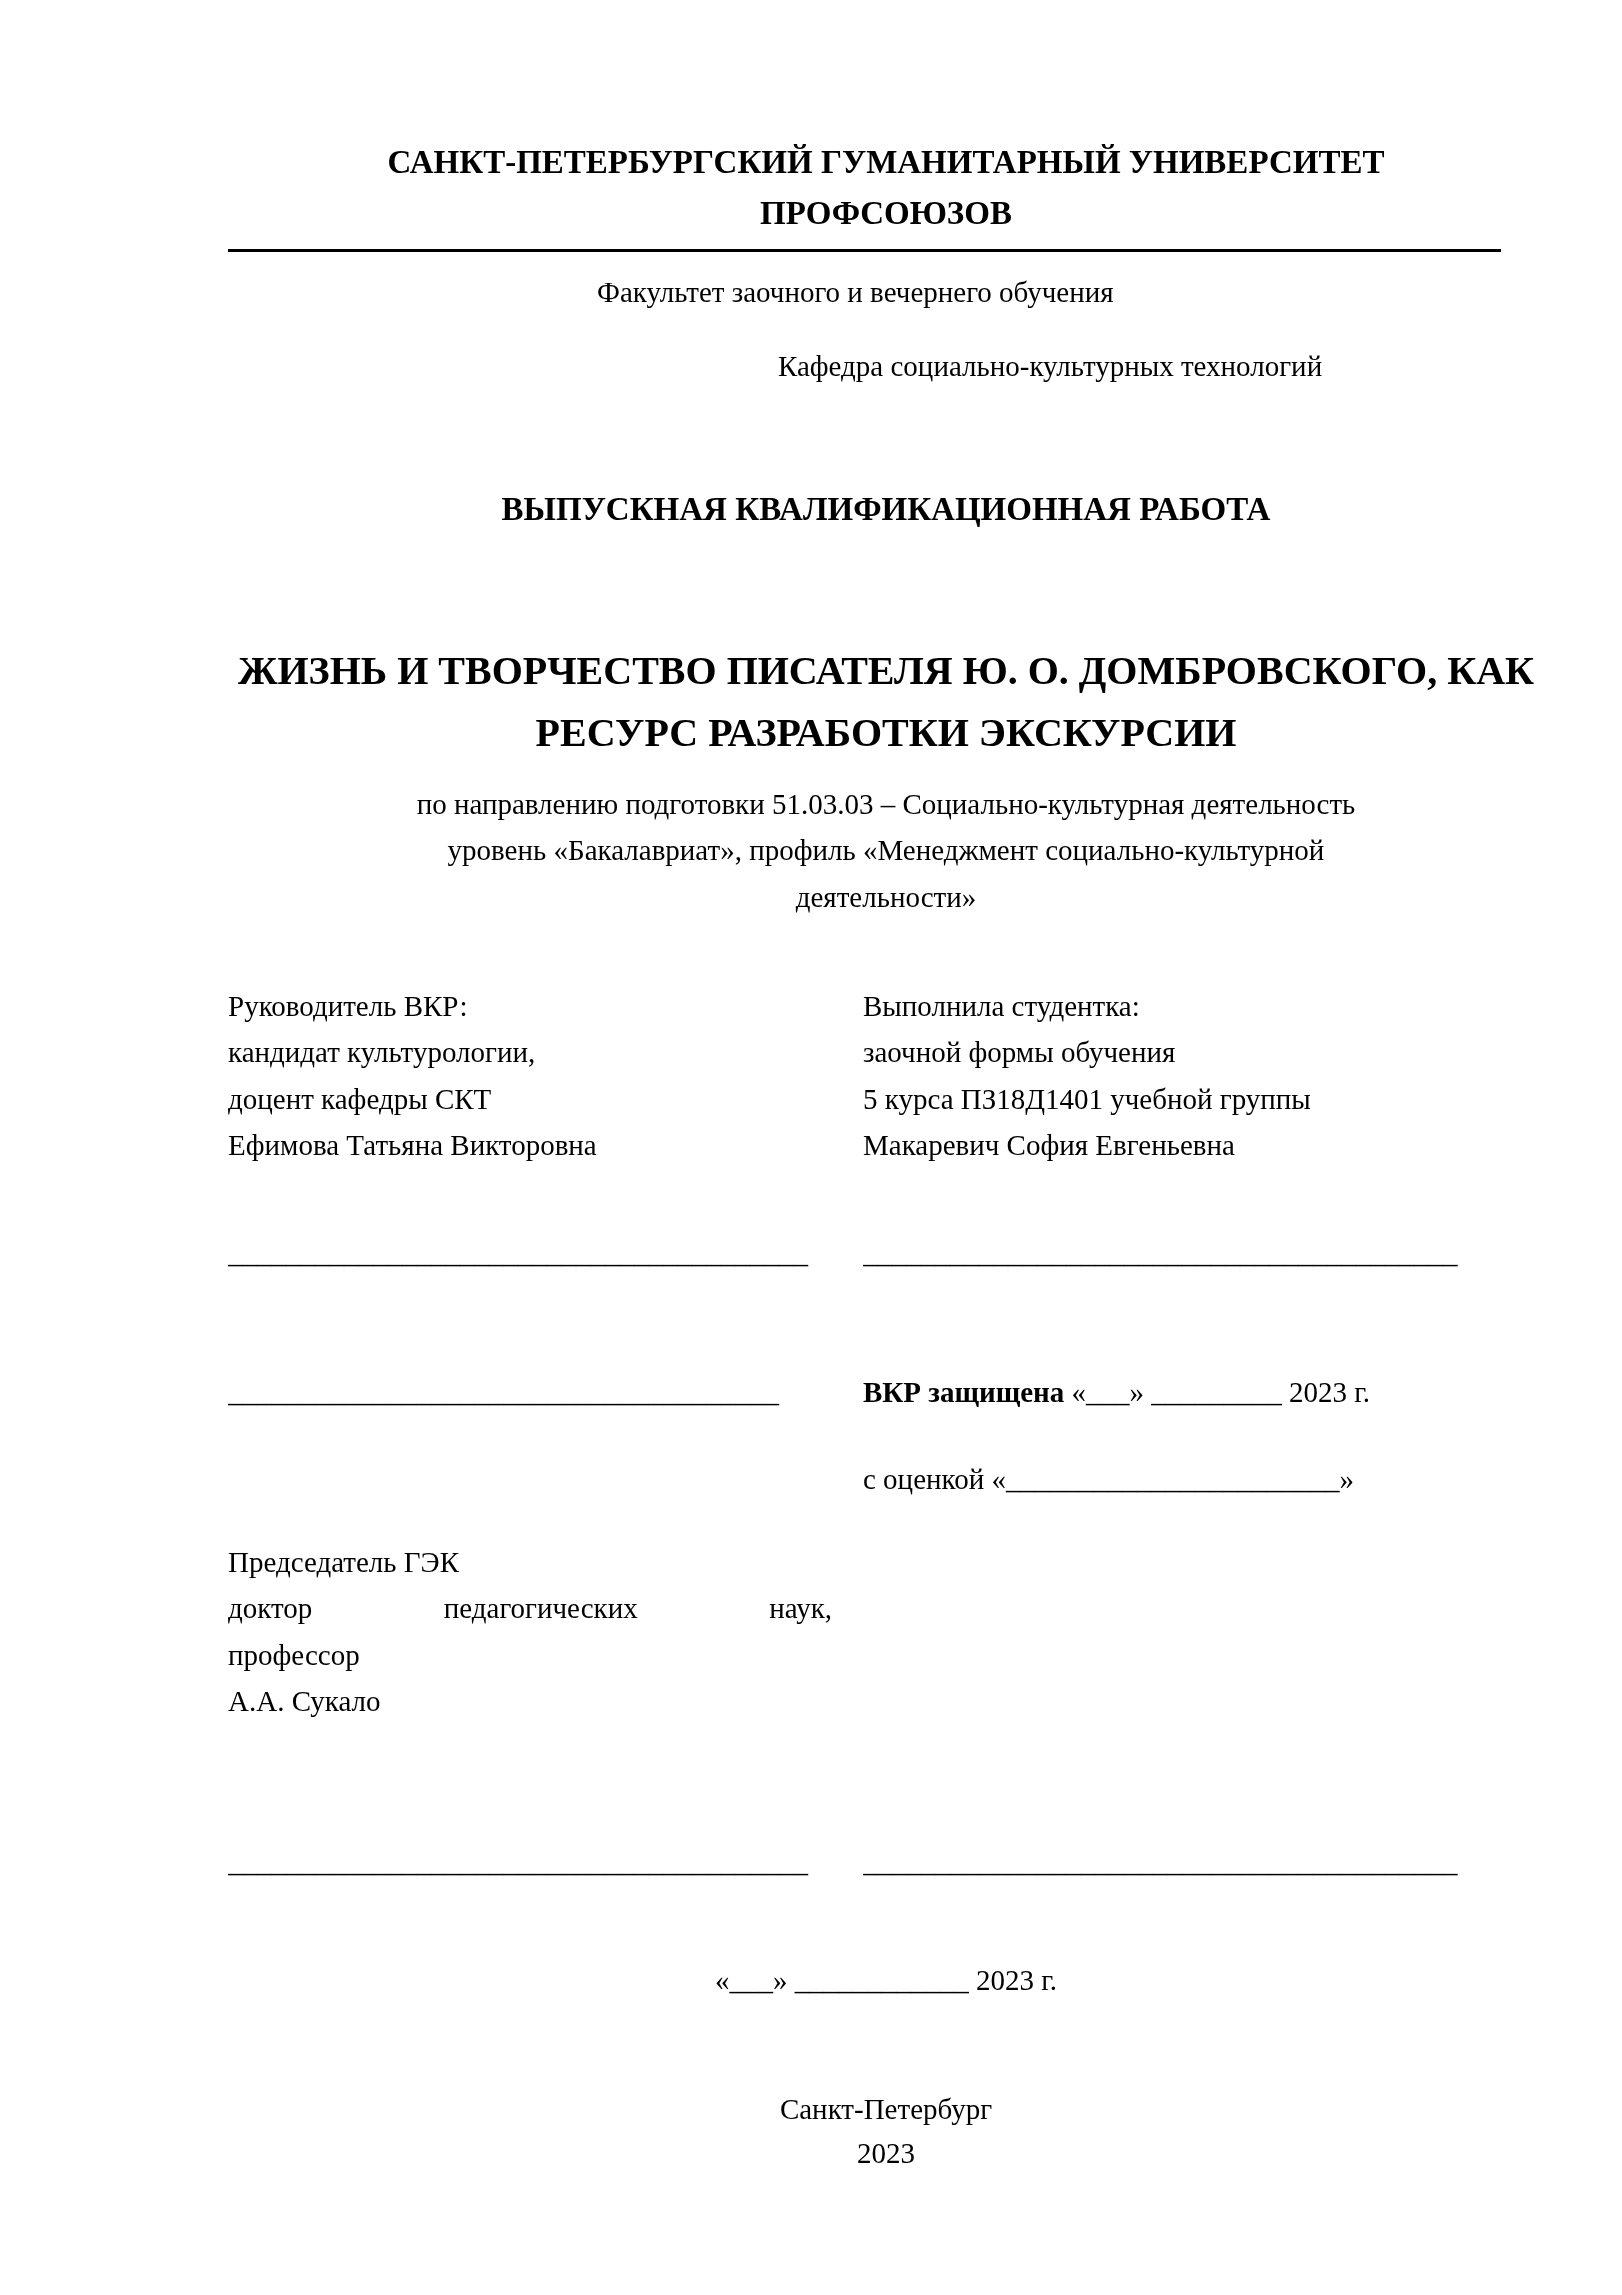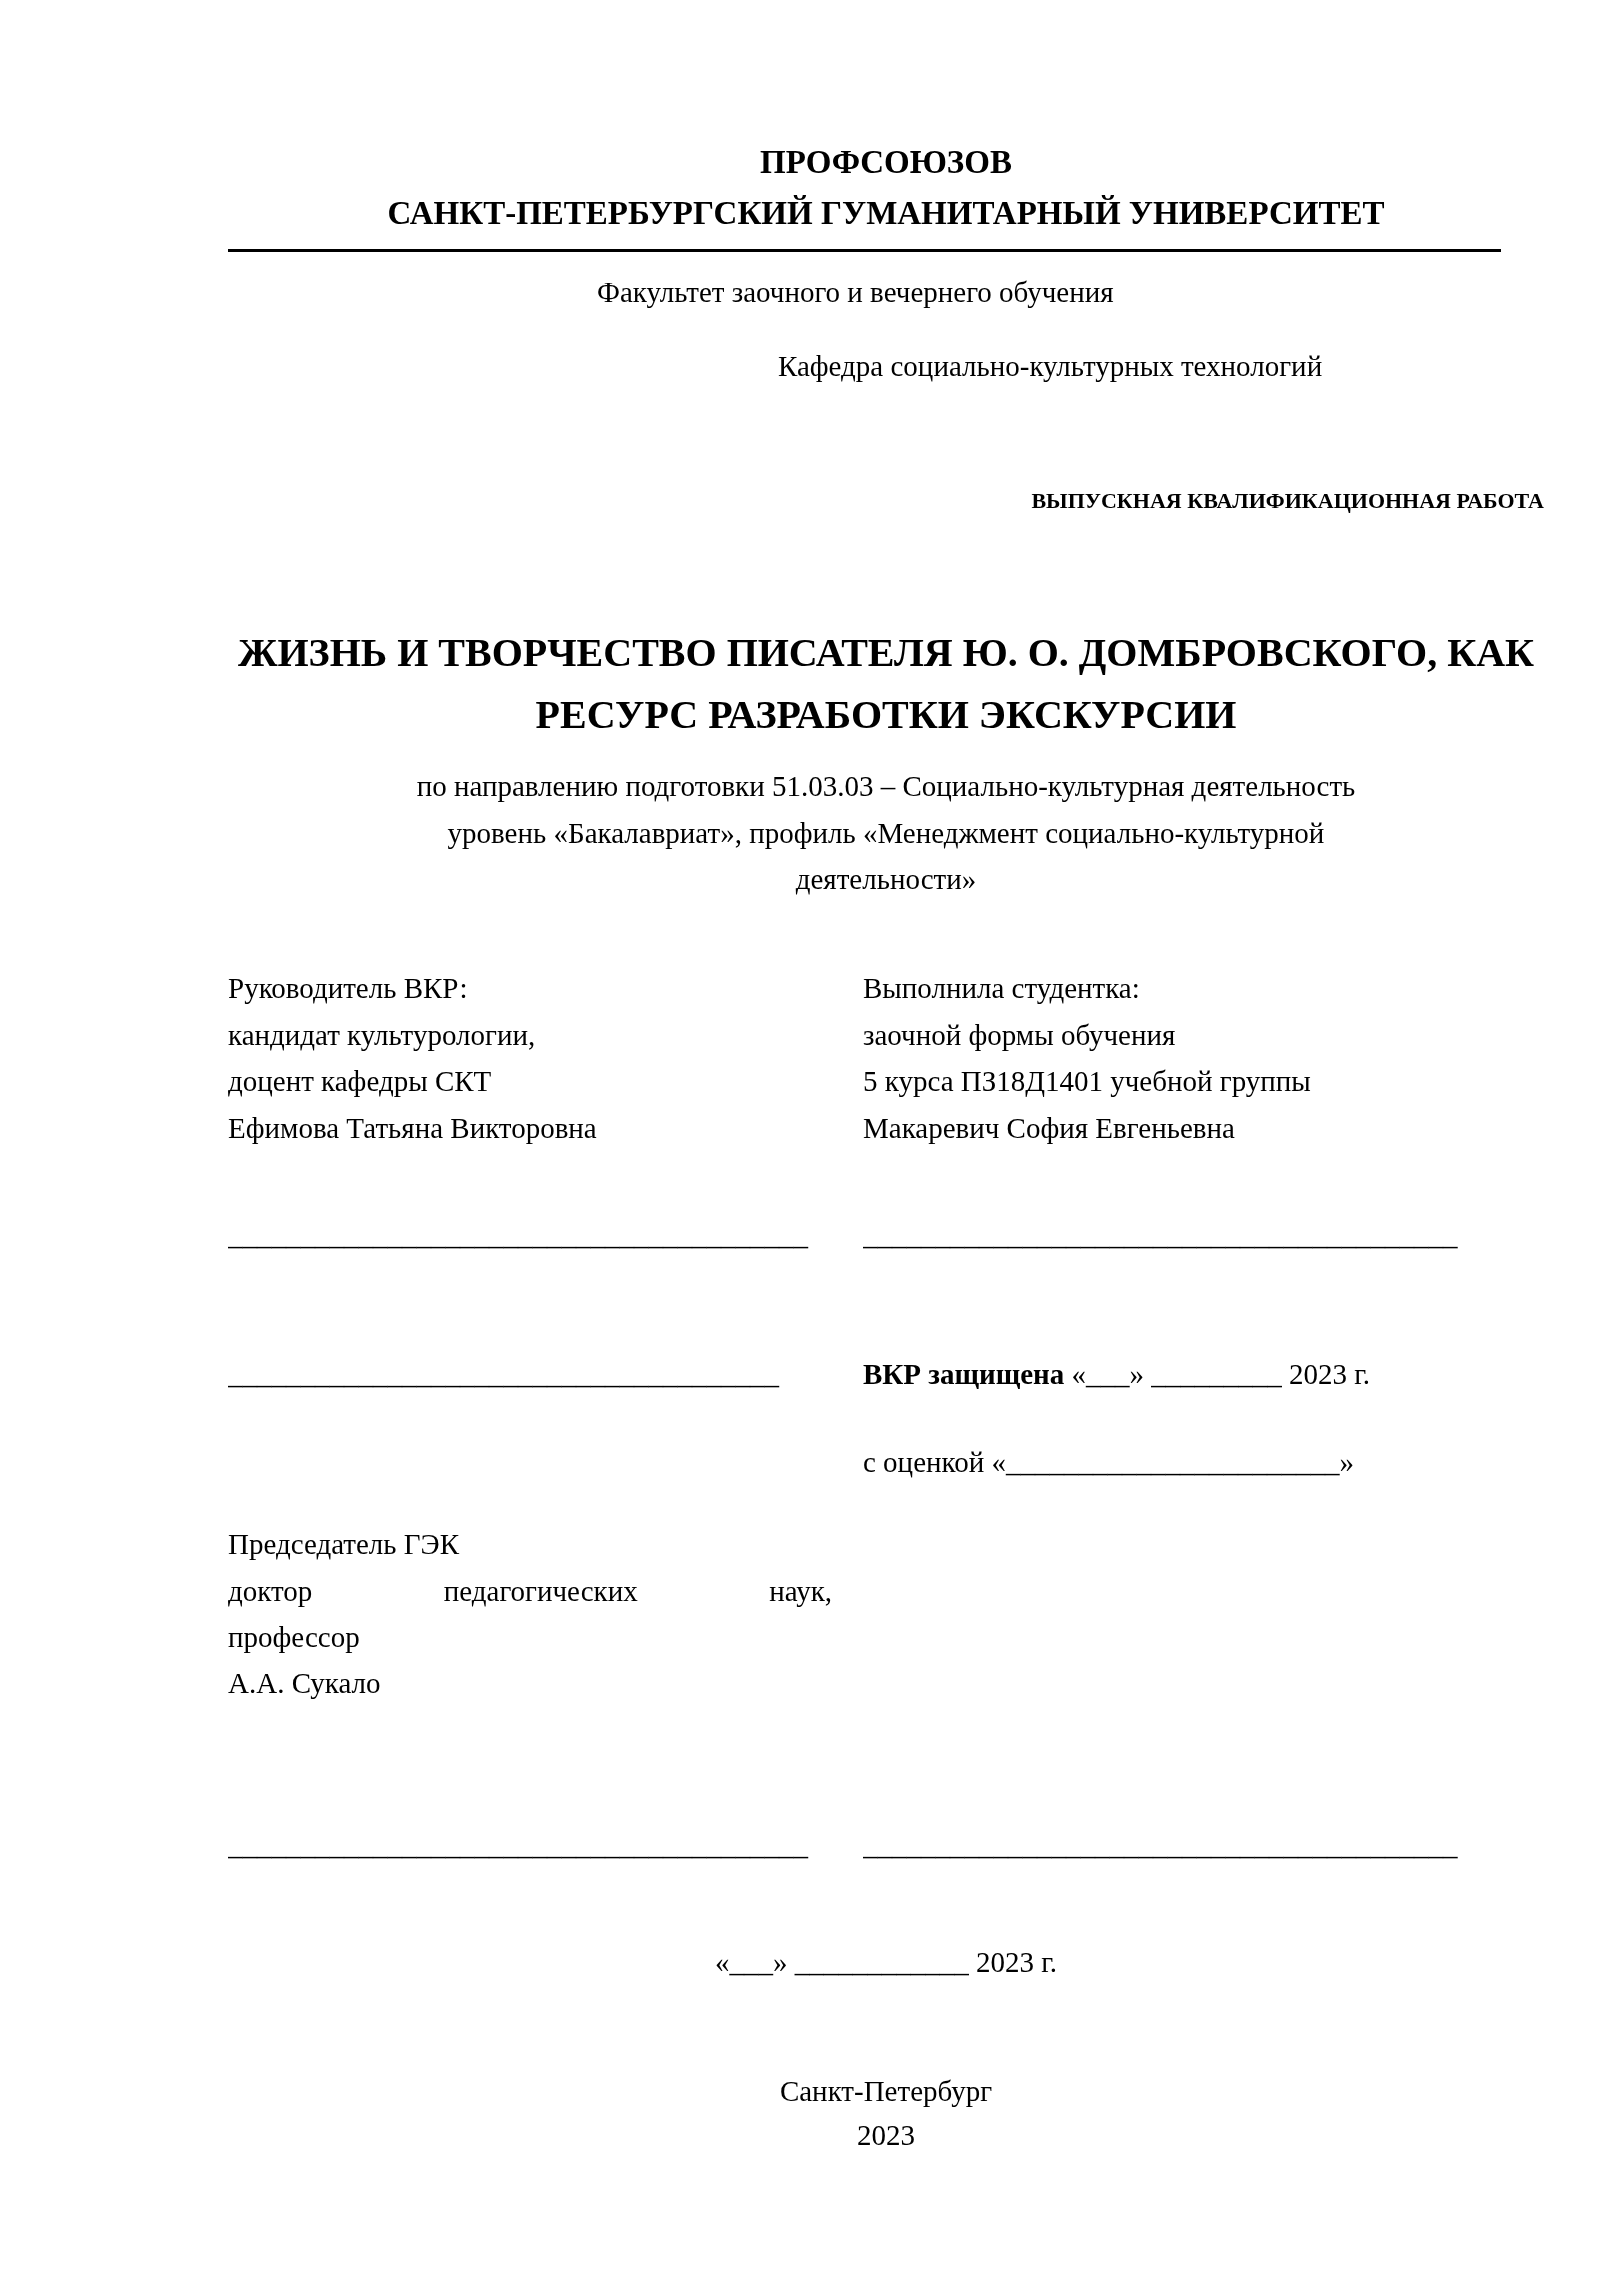--- a/index.html
+++ b/index.html
@@ -36,23 +36,23 @@
   .faculty {
     margin-top: 17.3px;
     margin-left: 369px;
   }
   .department {
     margin-top: 28px;
     margin-left: 550px;
   }
   .worktype {
     margin-top: 93px;
-    font-size: 22px;
+    font-size: 33px;
     font-weight: bold;
-    text-align: right;
+    text-align: center;
   }
   .thesis-title {
     margin-top: 104px;
     font-size: 40px;
     font-weight: bold;
     text-align: center;
     line-height: 1.55;
   }
   .direction {
     margin-top: 17.3px;
@@ -84,22 +84,22 @@
     white-space: nowrap;
     overflow: hidden;
   }
 </style>
 </head>
 <body>
 
 <div class="page">
 
   <div class="univ">
+    <div>САНКТ-ПЕТЕРБУРГСКИЙ ГУМАНИТАРНЫЙ УНИВЕРСИТЕТ</div>
     <div>ПРОФСОЮЗОВ</div>
-    <div>САНКТ-ПЕТЕРБУРГСКИЙ ГУМАНИТАРНЫЙ УНИВЕРСИТЕТ</div>
   </div>
 
   <hr class="rule">
 
   <div class="faculty">Факультет заочного и вечернего обучения</div>
   <div class="department">Кафедра социально-культурных технологий</div>
 
   <div class="worktype">ВЫПУСКНАЯ КВАЛИФИКАЦИОННАЯ РАБОТА</div>
 
   <div class="thesis-title">

